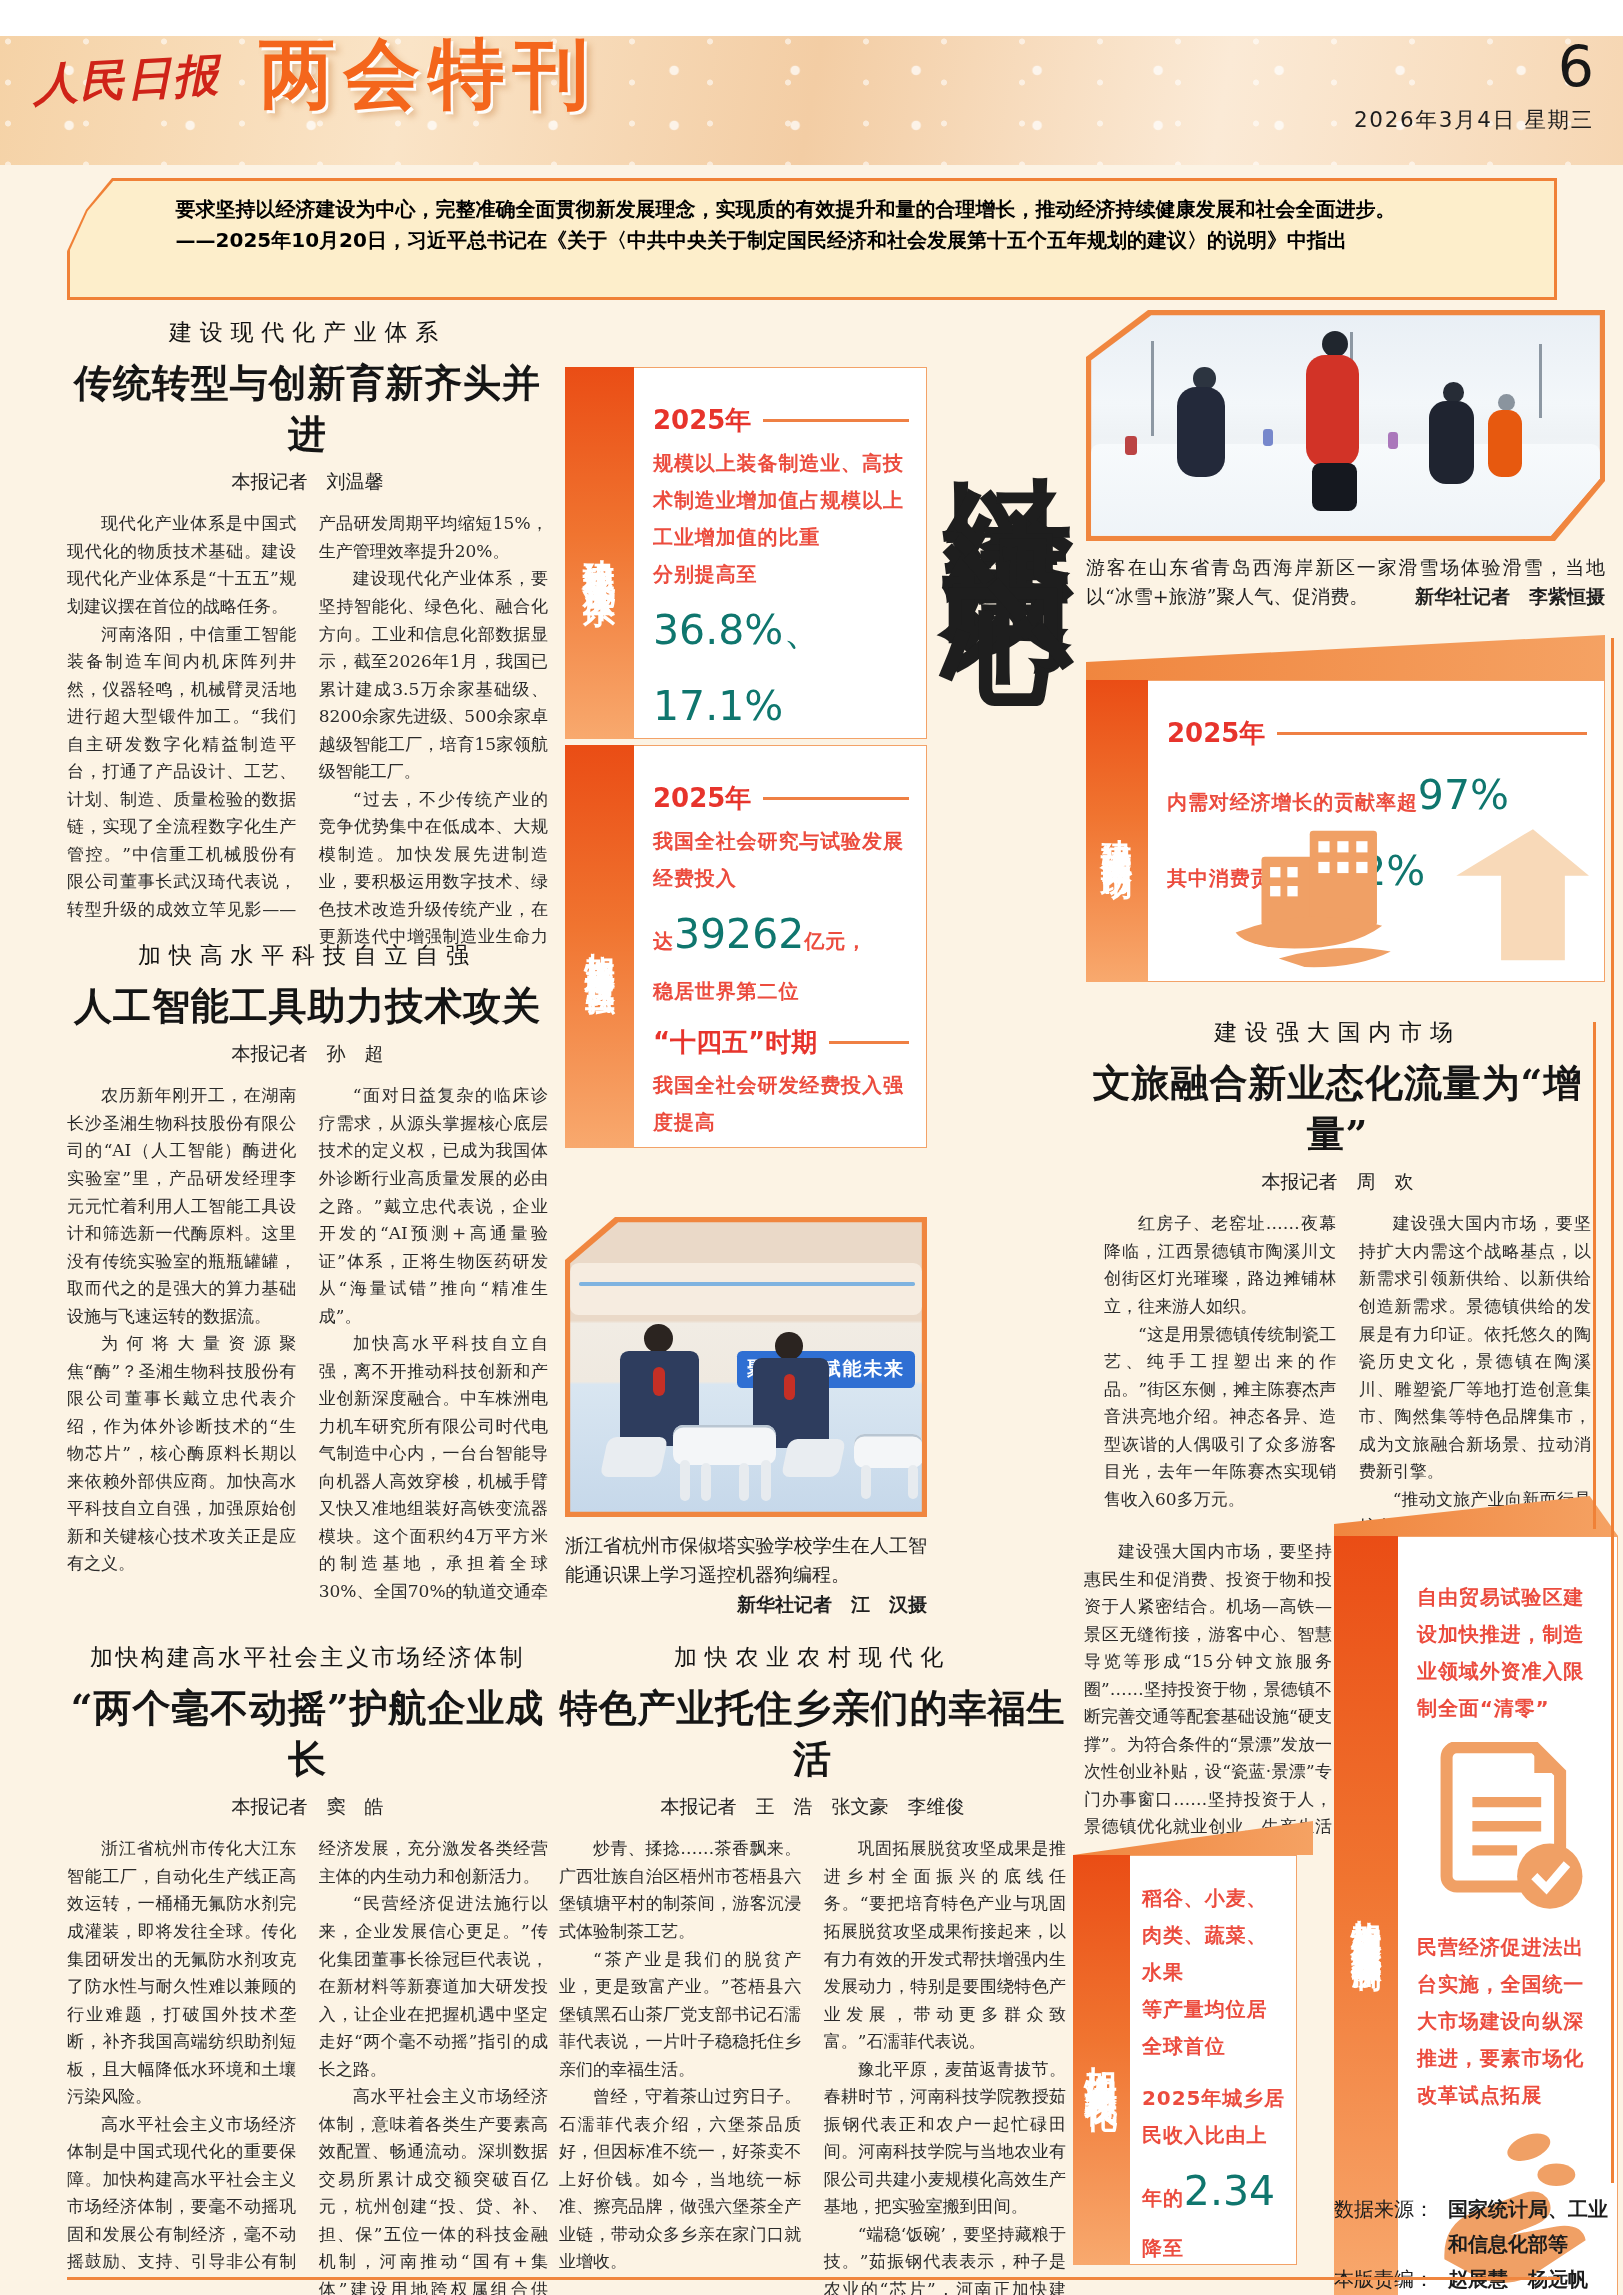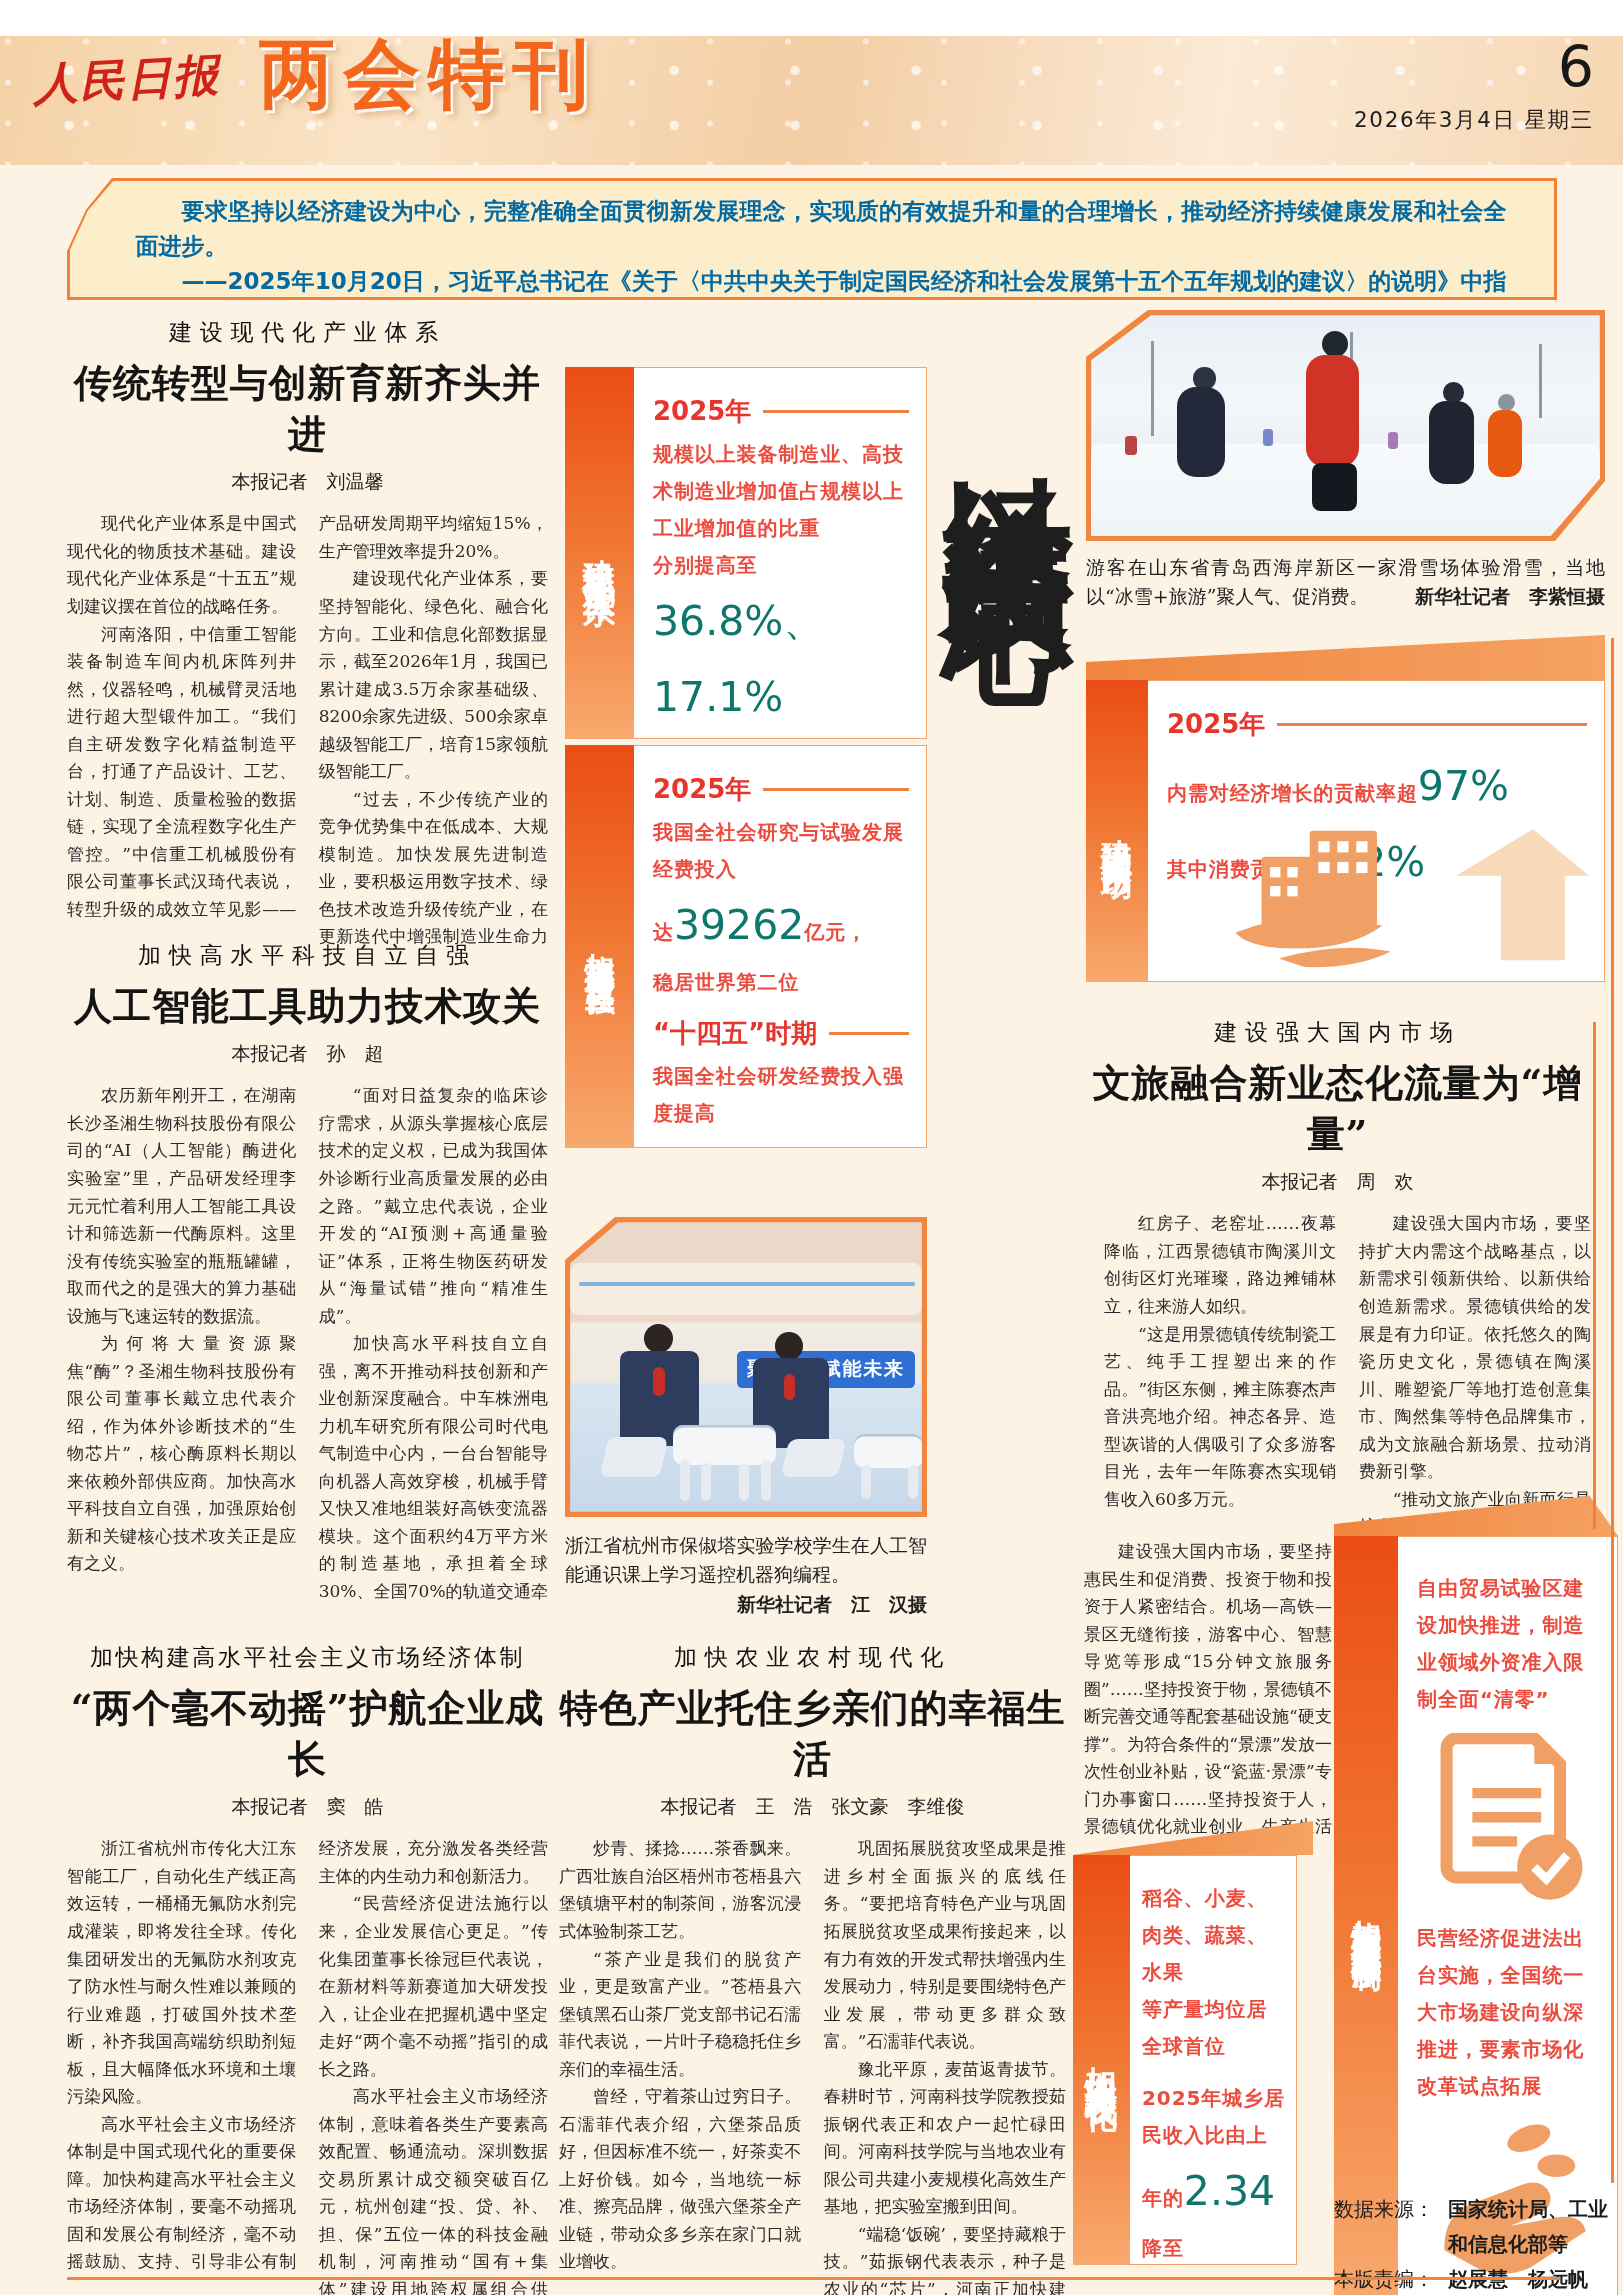--- a/index.html
+++ b/index.html
@@ -20,21 +20,21 @@
   .edition-title { position:absolute; left:259px; top:24px; font-size:76px; font-weight:900; color:#f4661c;
     letter-spacing:8.6px; text-shadow:2.6px 2.6px 0 rgba(255,255,255,.95), 6px 6px 6.9px rgba(190,110,40,.35); }
   .page-number { position:absolute; right:29px; top:34px; font-size:57px; color:#181818; }
   .page-date { position:absolute; right:29px; top:105px; font-size:21.5px; color:#1d1d1d; letter-spacing:1.7px; }
 
   
   .quote-outer { position:absolute; left:67px; top:178px; width:1490px; height:122px; background:#f08137;
     clip-path:polygon(45px 0, 100% 0, 100% 100%, 0 100%, 0 60%, 19px 26%); }
   .quote-inner { position:absolute; inset:2.6px; background:#fdeecb;
     clip-path:polygon(44px 0, 100% 0, 100% 100%, 0 100%, 0 60%, 18px 26%); padding:13.8px 48px 8.6px 66px; }
-  .quote-text { color:#0369a1; font-weight:700; font-size:23px; line-height:1.52; text-align:justify; }
+  .quote-text { color:#000000; font-weight:700; font-size:20px; line-height:1.52; text-align:justify; }
   .quote-text p { text-indent:2em; }
 
   
   .article { position:absolute; }
   .kicker { text-align:center; font-size:23px; color:#141414; letter-spacing:7.8px; font-weight:500; }
   .headline { text-align:center; font-size:38px; font-weight:900; font-family:"DejaVu Serif",serif;
     color:#151515; margin:10.3px 0 8.6px; letter-spacing:0.9px; }
   .byline { text-align:center; font-size:19px; color:#222; margin-bottom:15.5px; font-family:"DejaVu Serif",serif; }
   .body { column-count:2; column-gap:22.4px; column-fill:auto; overflow:hidden;
     font-family:"DejaVu Serif",serif; font-size:17px; line-height:1.62; color:#2a2a2a; text-align:justify; }
@@ -45,21 +45,21 @@
   .center-headline { position:absolute; left:935px; top:371px; width:145px; height:1185px;
     writing-mode:vertical-rl; text-orientation:upright; font-size:129px; font-weight:900; color:#1e1e1e;
     line-height:1.1; letter-spacing:13.8px; }
 
   
   .statbox { position:absolute; display:flex; }
   .strip { background:linear-gradient(180deg,#ea4d15 0%, #f07430 45%, #f8a96e 100%);
     color:#fff; writing-mode:vertical-rl; text-orientation:upright; font-weight:800;
     display:flex; align-items:center; justify-content:center; }
   .statcontent { flex:1; background:#fff; border:1.7px solid #f3a268; border-left:none;
-    padding:26px 17px 12px 19px; position:relative; overflow:hidden; }
+    padding:35px 17px 12px 19px; position:relative; overflow:hidden; }
   .stat-section { margin-bottom:15.5px; }
   .stat-heading { display:flex; align-items:center; gap:12px; color:#e7342c; font-weight:800; font-size:26px; }
   .stat-heading span { white-space:nowrap; }
   .stat-heading::after { content:""; flex:1; height:2.6px; background:#ef8044; }
   .stat-body { color:#ec4c3e; font-size:20px; font-weight:600; line-height:1.85; margin-top:6.9px; letter-spacing:0.9px; }
   .stat-big { font-size:41px; font-weight:400; color:#0f766e; letter-spacing:0; }
   .wedge { position:absolute; background:linear-gradient(90deg,#f0863f,#f5a263); }
   .icon-row { text-align:center; }
 
   

